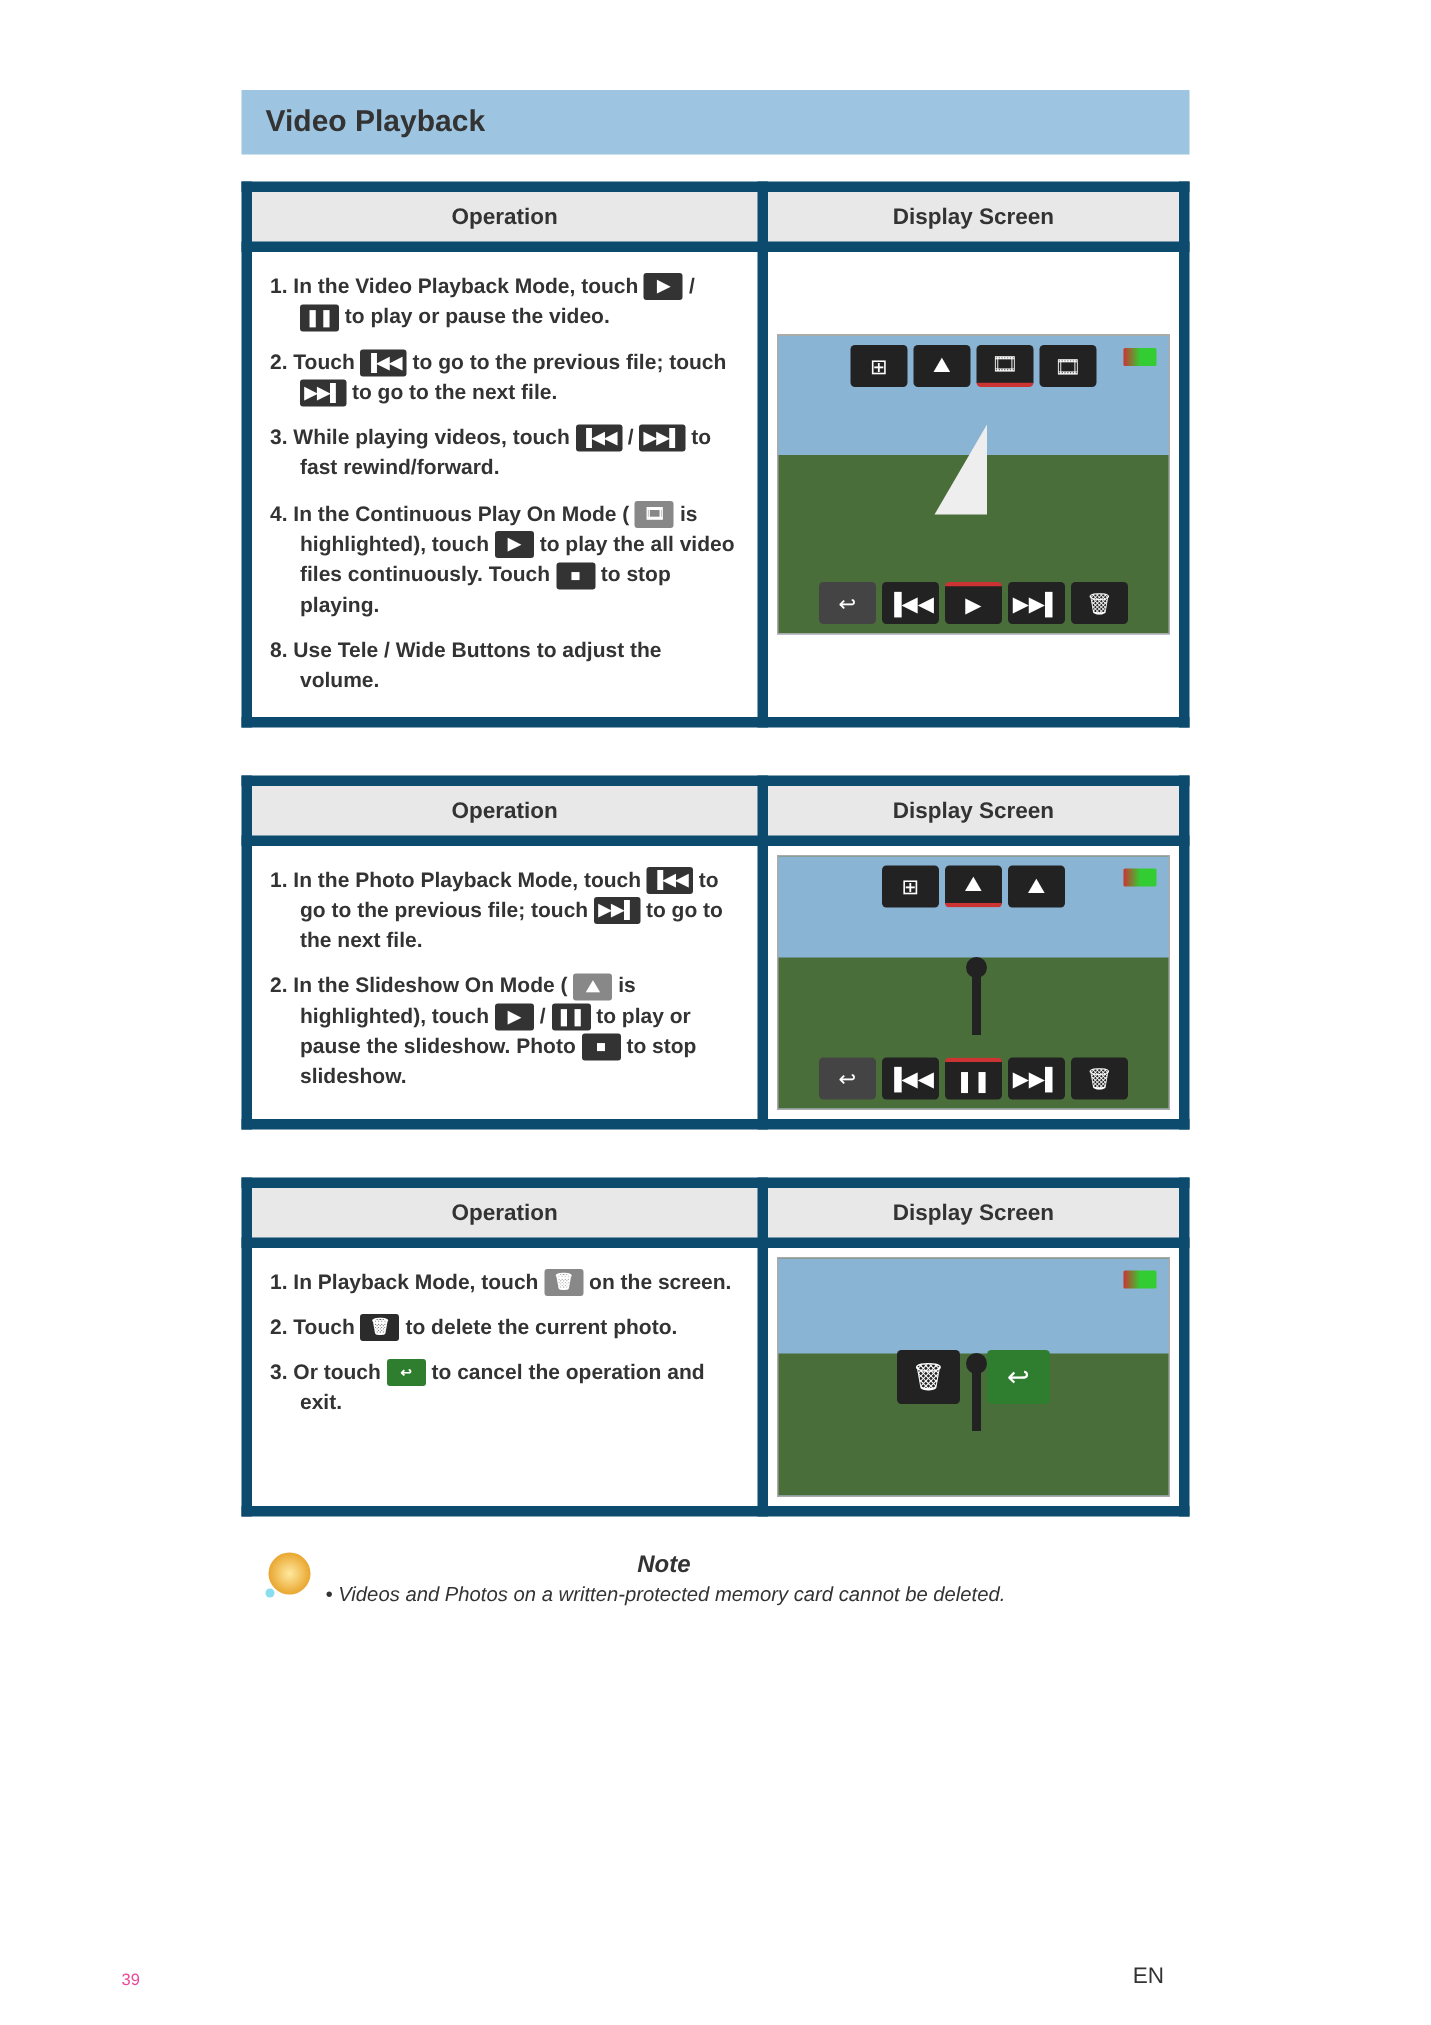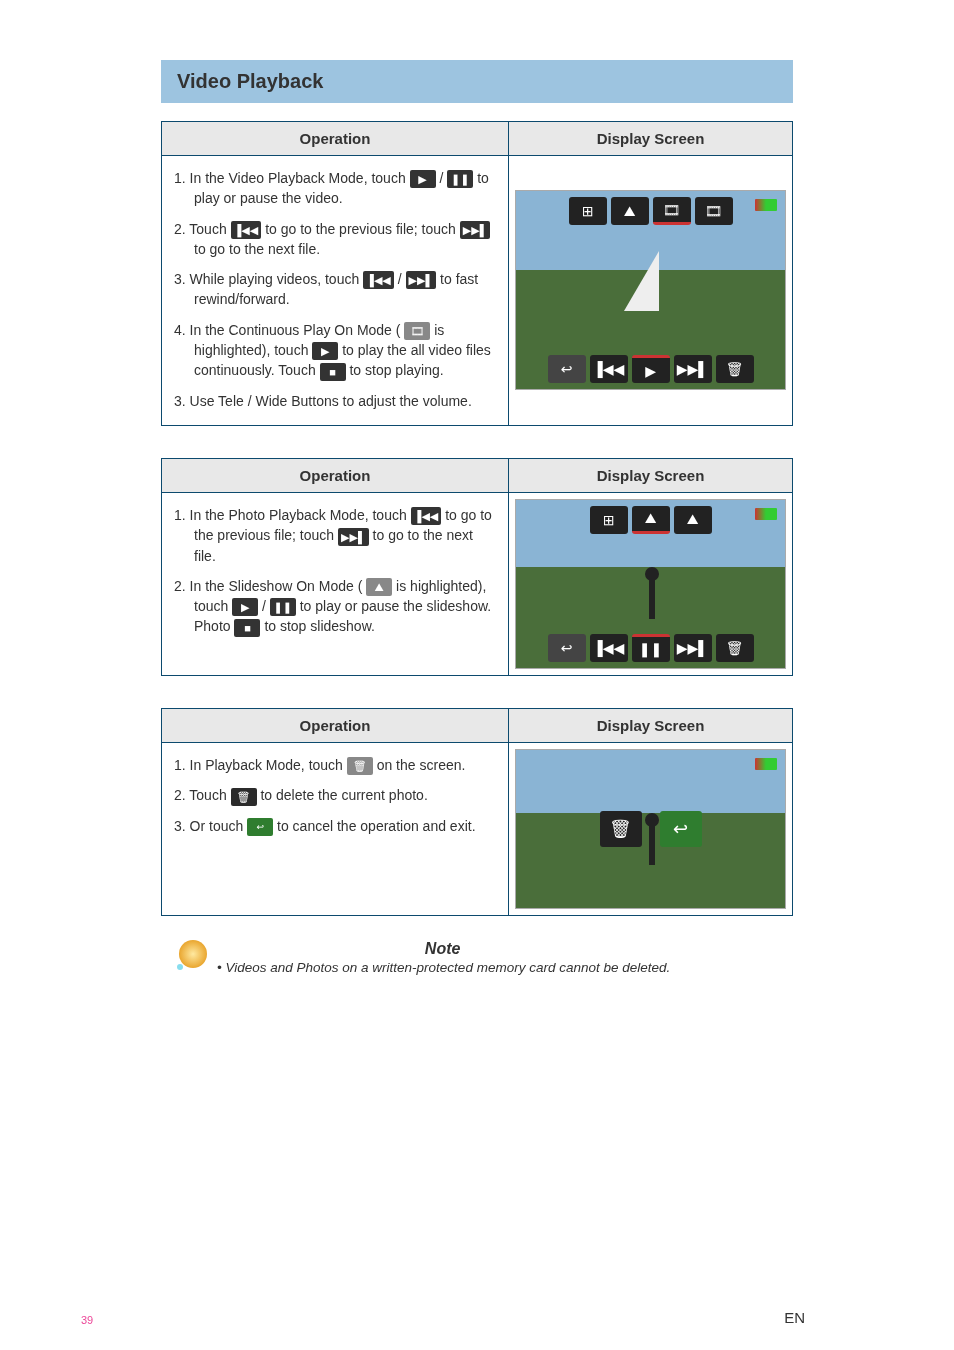--- a/index.html
+++ b/index.html
@@ -14,33 +14,33 @@
     margin-bottom: 18px;
   }
   .section { margin-top: 32px; }
   .section.first { margin-top: 0; }
   table.op-table {
     width: 100%;
     border-collapse: collapse;
     border: 1px solid #888;
   }
   table.op-table th, table.op-table td {
-    border: 1px solid #0c4a6e;
+    border: 7px solid #0c4a6e;
     padding: 8px 12px;
     vertical-align: top;
   }
   table.op-table th {
     background: #e8e8e8;
     text-align: center;
     font-weight: bold;
     font-size: 15px;
   }
   table.op-table td.op-col { width: 55%; }
   table.op-table td.ds-col { width: 45%; text-align: center; vertical-align: middle; padding: 6px; }
-  ol { list-style: none; padding-left: 0; }
+  ol { list-style: none; padding-left: 0; font-weight: bold; }
   ol li { padding: 4px 0 6px 20px; text-indent: -20px; line-height: 1.45; }
   .icon {
     display: inline-block;
     min-width: 26px;
     height: 18px;
     background: #333;
     color: #fff;
     font-size: 11px;
     line-height: 18px;
     text-align: center;
@@ -101,21 +101,21 @@
   }
   .note-icon::after {
     content:''; position:absolute; width:6px; height:6px; background:#8de; border-radius:50%; left:-2px; bottom:-2px;
   }
   .note-title { font-style: italic; font-weight: bold; font-size: 16px; }
   .note-text { font-style: italic; font-size: 13.5px; margin-top: 2px; padding-left: 12px; text-indent: -10px; }
   .pagefoot {
     position: absolute; bottom: 24px; left: 0; right: 0; text-align: left; font-size: 11px; color: #ec4899;
   }
   .lang {
-    position: absolute; bottom: 24px; right: 68px; font-size: 15px; color: #333;
+    position: absolute; bottom: 24px; right: 97px; font-size: 15px; color: #333;
   }
 </style>
 </head>
 <body>
 
 <div class="page">
 
   <div class="section first">
     <div class="section-title">Video Playback</div>
     <table class="op-table">
@@ -150,21 +150,21 @@
             </li>
             <li>
               <span>4.  In the Continuous Play On Mode ( </span>
               <span class="icon light">🎞</span>
               <span>  is highlighted), touch </span>
               <span class="icon">▶</span>
               <span>  to play the all video files continuously. Touch </span>
               <span class="icon">■</span>
               <span>  to stop playing.</span>
             </li>
-            <li>3.  Use Tele / Wide Buttons to adjust the volume.</li>
+            <li>8.  Use Tele / Wide Buttons to adjust the volume.</li>
           </ol>
         </td>
         <td class="ds-col">
           <div class="screenshot">
             <div class="ss-battery"></div>
             <div class="ss-top">
               <span class="ss-btn">⊞</span>
               <span class="ss-btn">⛰</span>
               <span class="ss-btn tab">🎞</span>
               <span class="ss-btn">🎞</span>

